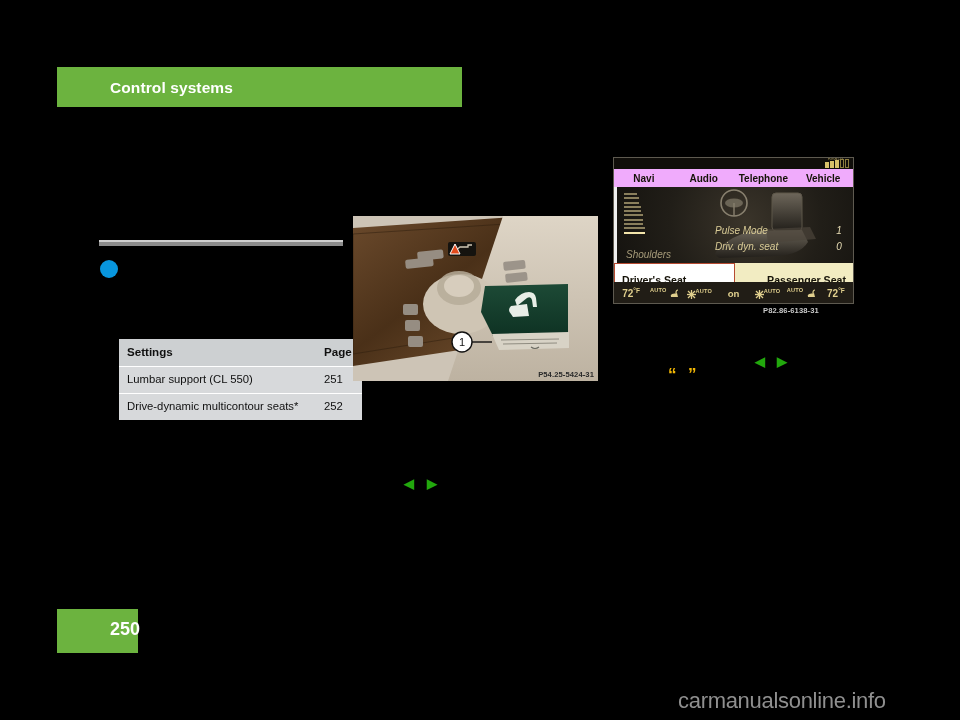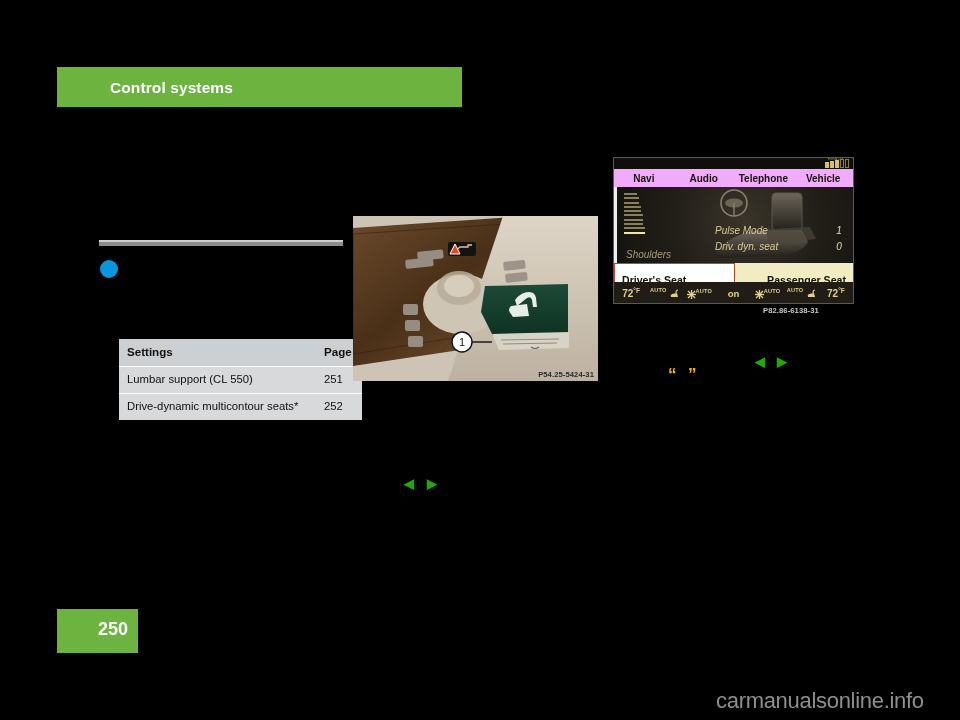--- a/index.html
+++ b/index.html
@@ -165,27 +165,27 @@
   .mark { position: absolute; font-size: 13px; font-weight: bold; line-height: 1; }
   .mark.green { color: #22a80d; }
   .mark.yellow { color: #f2b705; }
 
   
   .page-tab {
     position: absolute; left: 57px; top: 609px;
     width: 81px; height: 44px; background: #6cb33f;
   }
   .page-num {
-    position: absolute; left: 72px; top: 619px;
+    position: absolute; left: 84px; top: 619px;
     width: 56px; text-align: right;
     font-size: 18px; font-weight: bold; color: #ffffff;
   }
   .watermark {
     position: absolute; left: 678px; top: 688px;
-    font-size: 22px; color: #8f8f8f; letter-spacing: -.3px; margin-left: 38px;
+    font-size: 22px; color: #8f8f8f; letter-spacing: -.3px;
   }
 </style>
 </head>
 <body>
 
 <div class="page">
 
   <div class="header-notch"></div>
   <div class="header-band"></div>
   <div class="header-title">Control systems</div>

